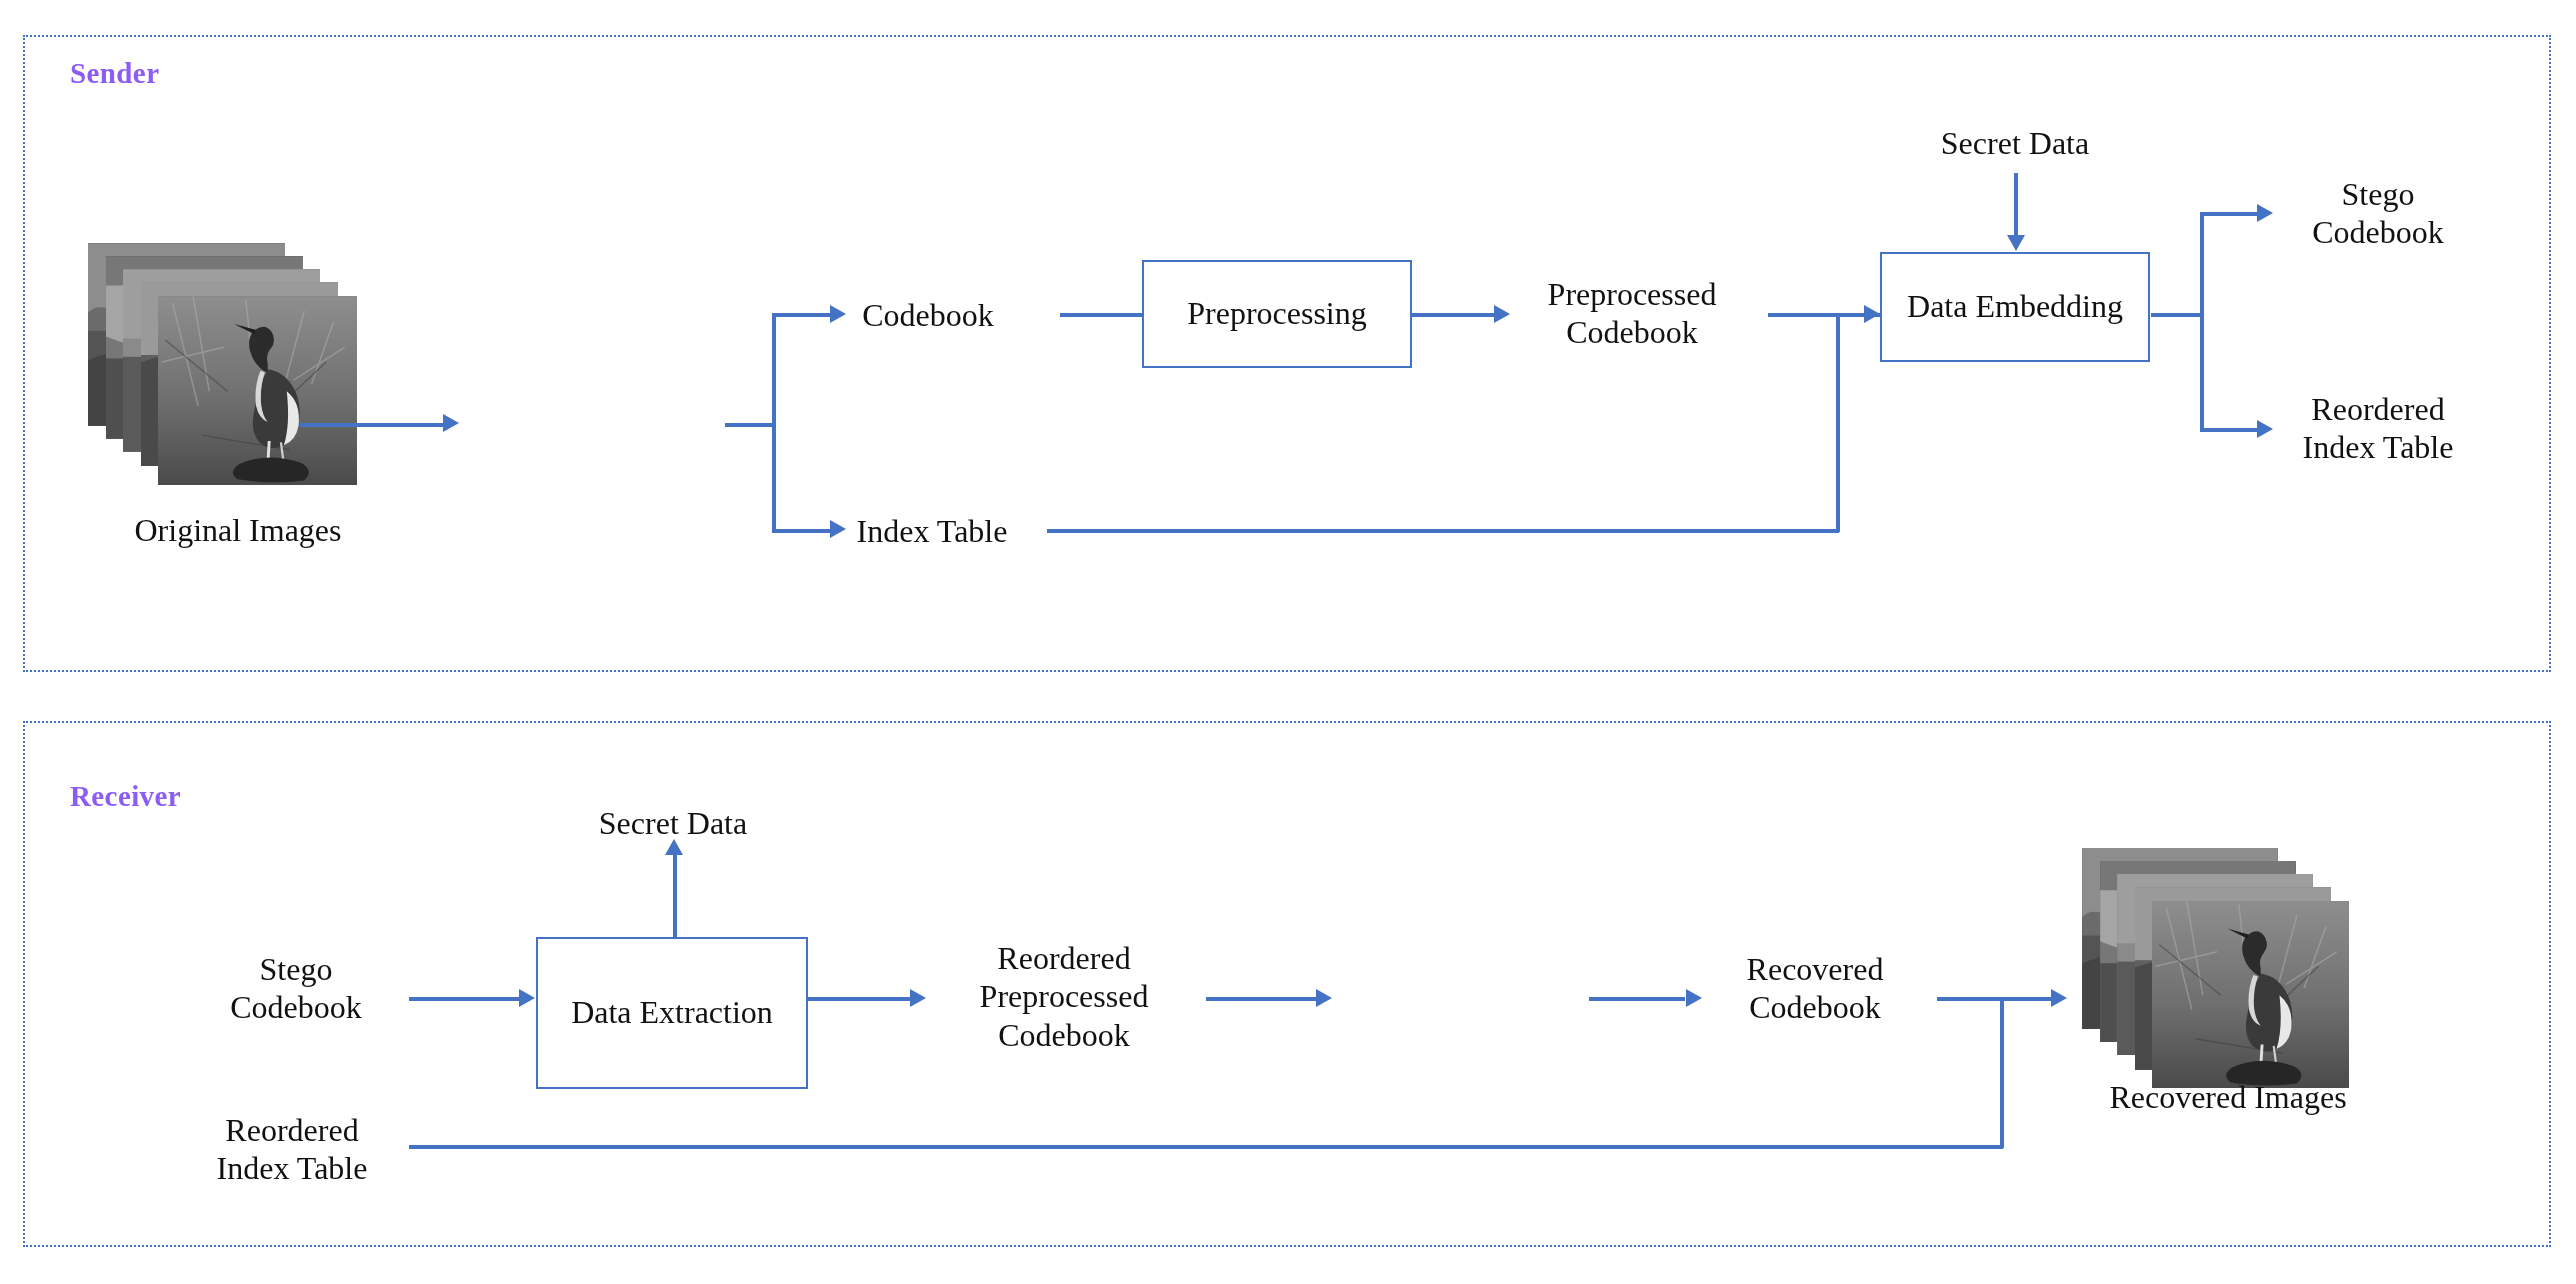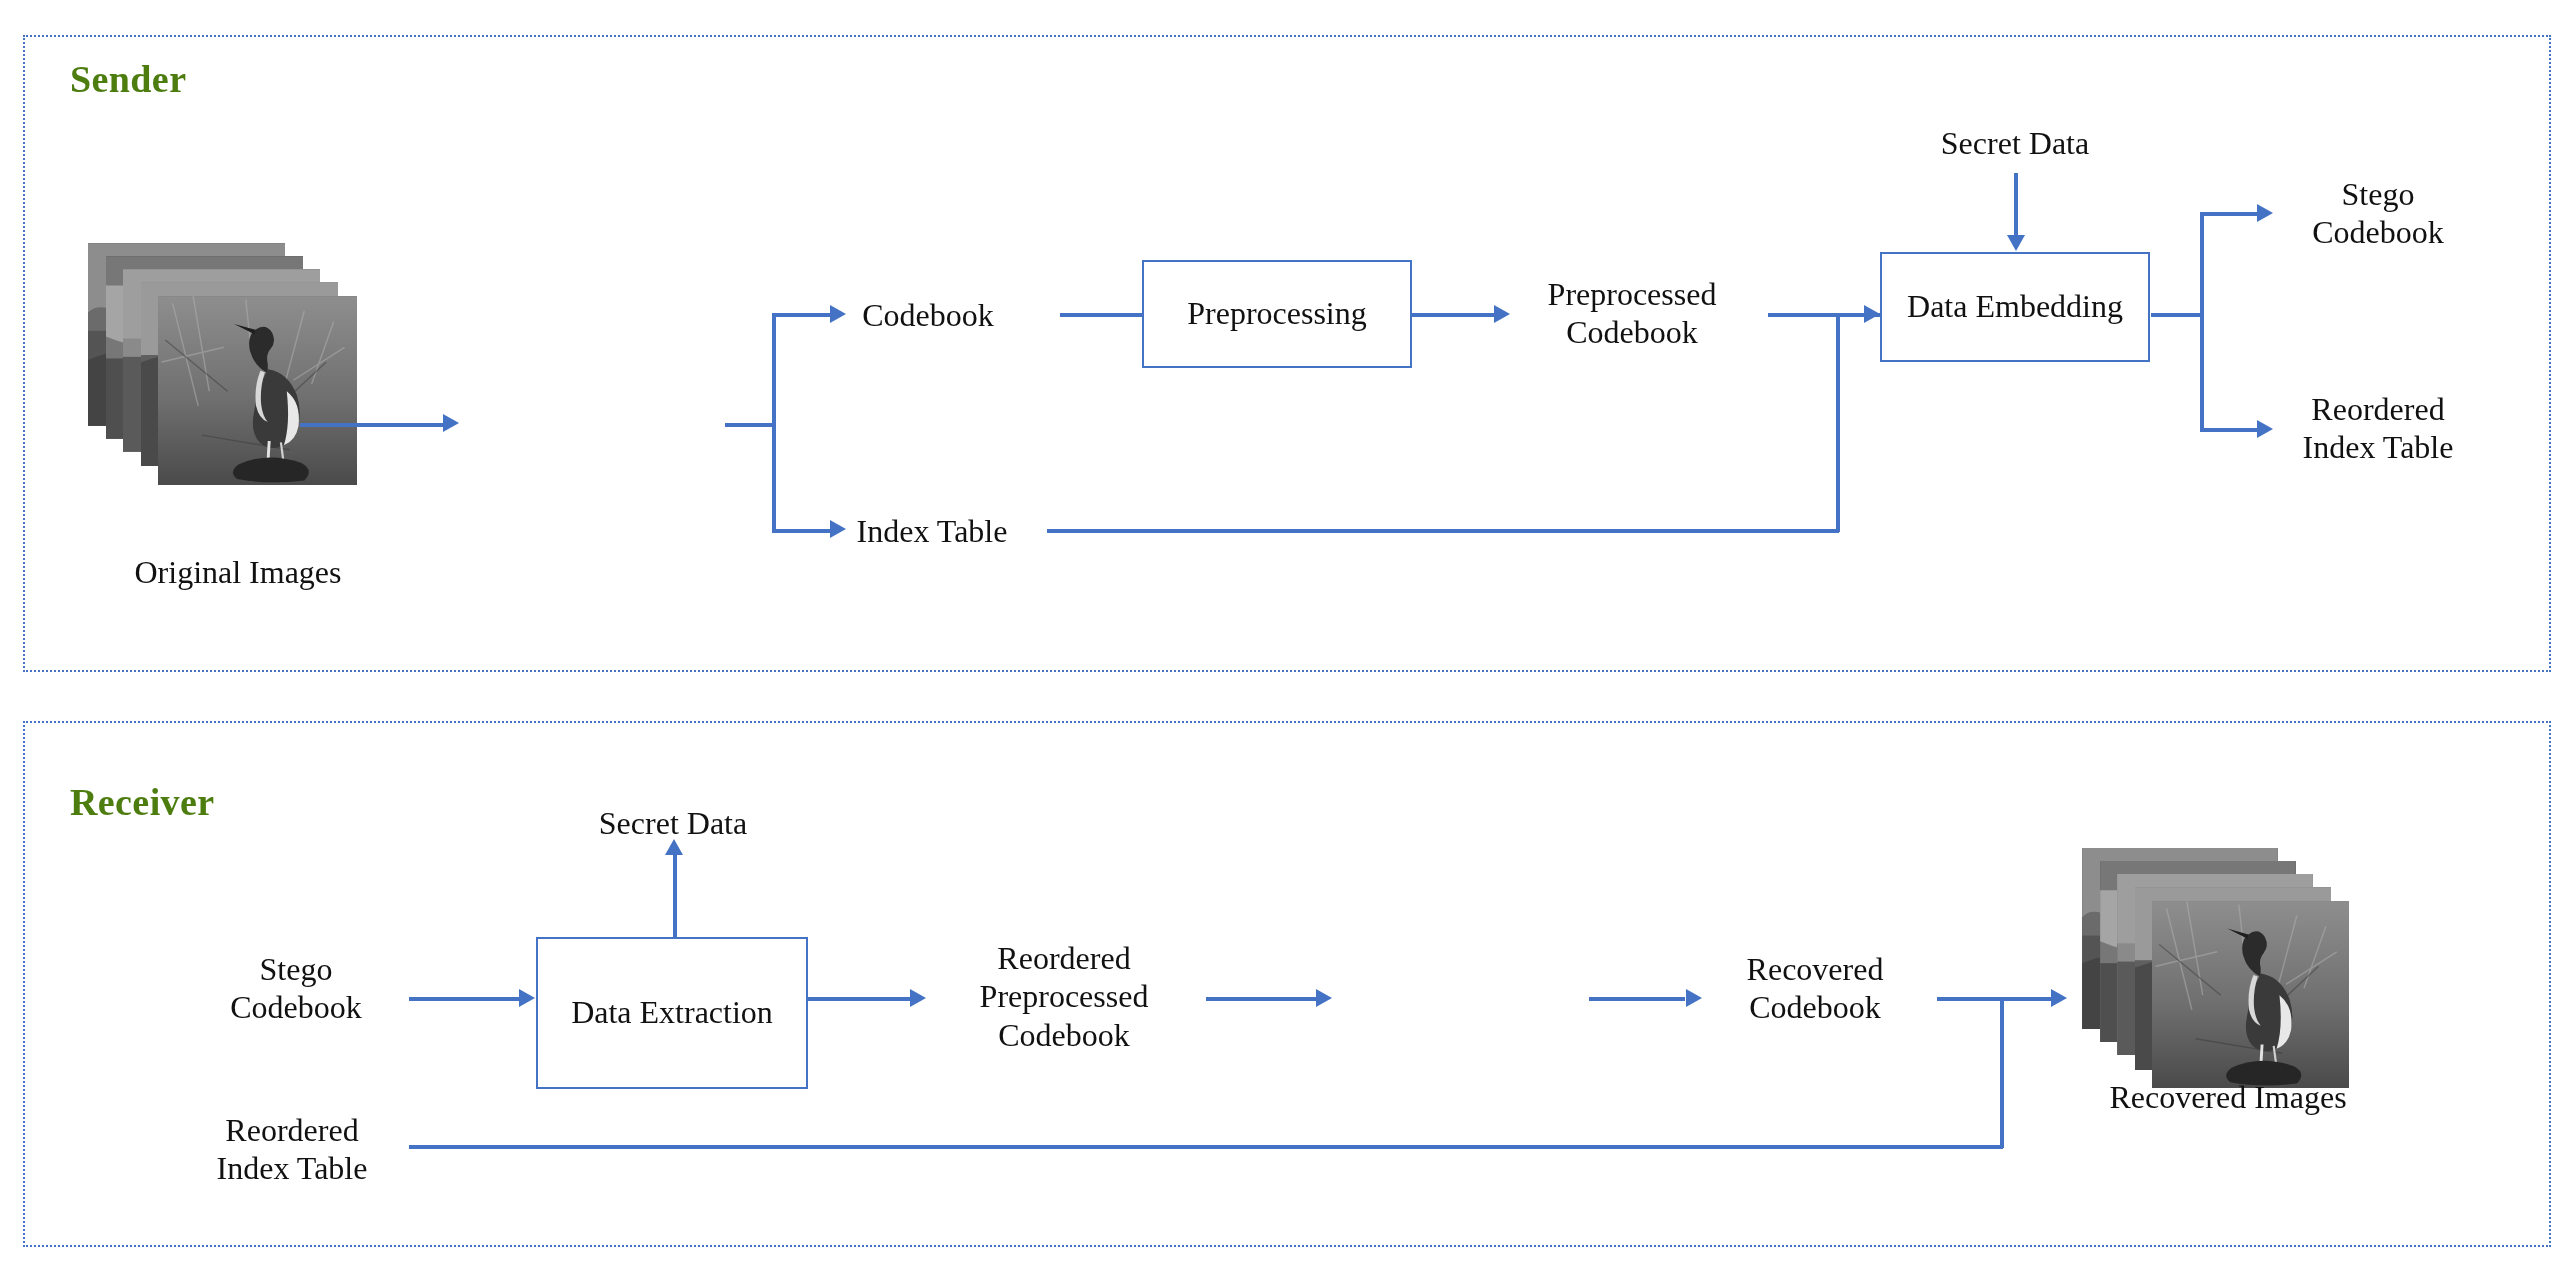--- a/index.html
+++ b/index.html
@@ -22,23 +22,23 @@
     position: absolute;
     border: 2.2px dotted #4472C4;
     box-sizing: border-box;
     background: transparent;
   }
   #sender-panel  { left: 23.4px;  top: 35px;   width: 2528px; height: 637px; }
   #receiver-panel{ left: 23.4px;  top: 721px;  width: 2528px; height: 526px; }
 
   .panel-title {
     position: absolute;
-    color: #4d7c0f;
+    color: #8b5cf6;
     font-weight: bold;
-    font-size: 38px;
+    font-size: 29px;
     font-family: "Liberation Serif", "DejaVu Serif", serif;
     letter-spacing: 0.4px;
     white-space: nowrap;
   }
   #sender-title   { left: 70px; top: 57px; }
   #receiver-title { left: 70px; top: 780px; }
 
   .pbox {
     position: absolute;
     border: 2.9px solid #4472C4;
@@ -187,21 +187,21 @@
         <path d="M176 130 Q196 146 192 178 Q188 198 172 204 Q181 176 176 130 Z" fill="#e8e8e8"></path>
         <path d="M146 104 Q139 126 141 148 Q143 164 150 172 Q138 168 134 150 Q131 124 140 102 Z" fill="#d8d8d8"></path>
 
         <path d="M152 198 L150 232" stroke="#e2e2e2" stroke-width="4" fill="none"></path>
         <path d="M168 200 L172 230" stroke="#cfcfcf" stroke-width="3" fill="none"></path>
 
         <path d="M110 230 Q150 212 196 228 Q214 238 200 252 Q150 258 108 250 Q96 240 110 230 Z" fill="#262626"></path>
       </svg>
     </div>
   </div>
-  <div class="stack-caption" style="left:238px; top:554px;">Original Images</div>
+  <div class="stack-caption" style="left:238px; top:512px;">Original Images</div>
 
   <div class="hline" style="left:300px; top:423px; width:143px;"></div>
   <div class="arrow-r" style="left:443px; top:414px;"></div>
 
 
   <div class="hline" style="left:725px; top:423px; width:50px;"></div>
   <div class="vline" style="left:772px; top:313px; height:219px;"></div>
   <div class="hline" style="left:772px; top:313px; width:58px;"></div>
   <div class="arrow-r" style="left:830px; top:305px;"></div>
   <div class="hline" style="left:772px; top:529px; width:58px;"></div>

